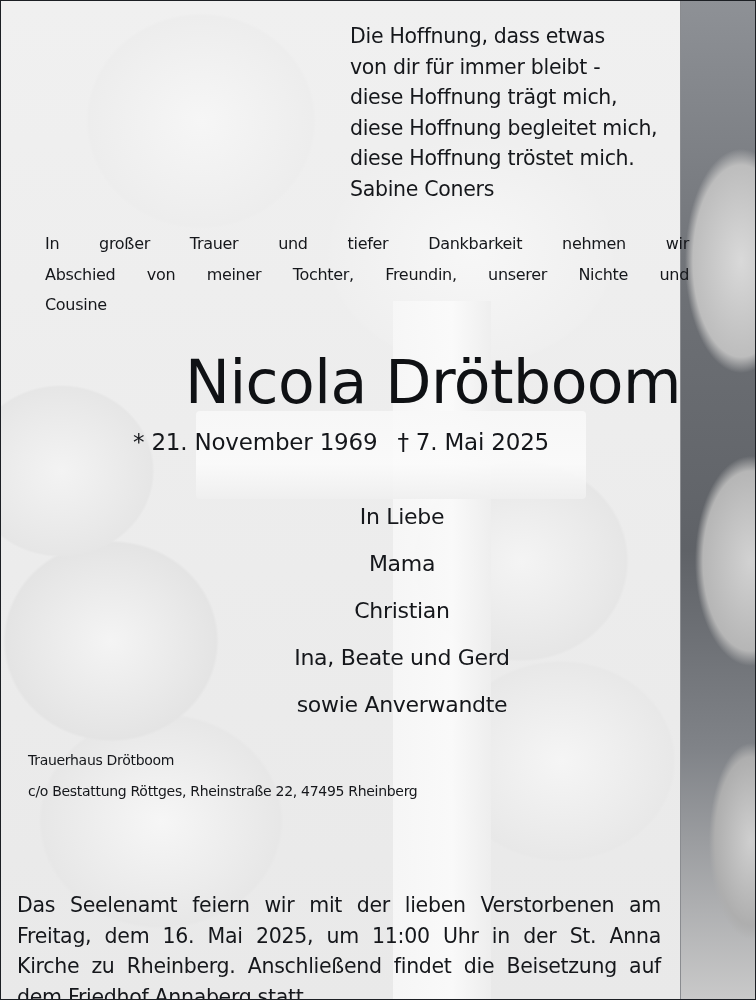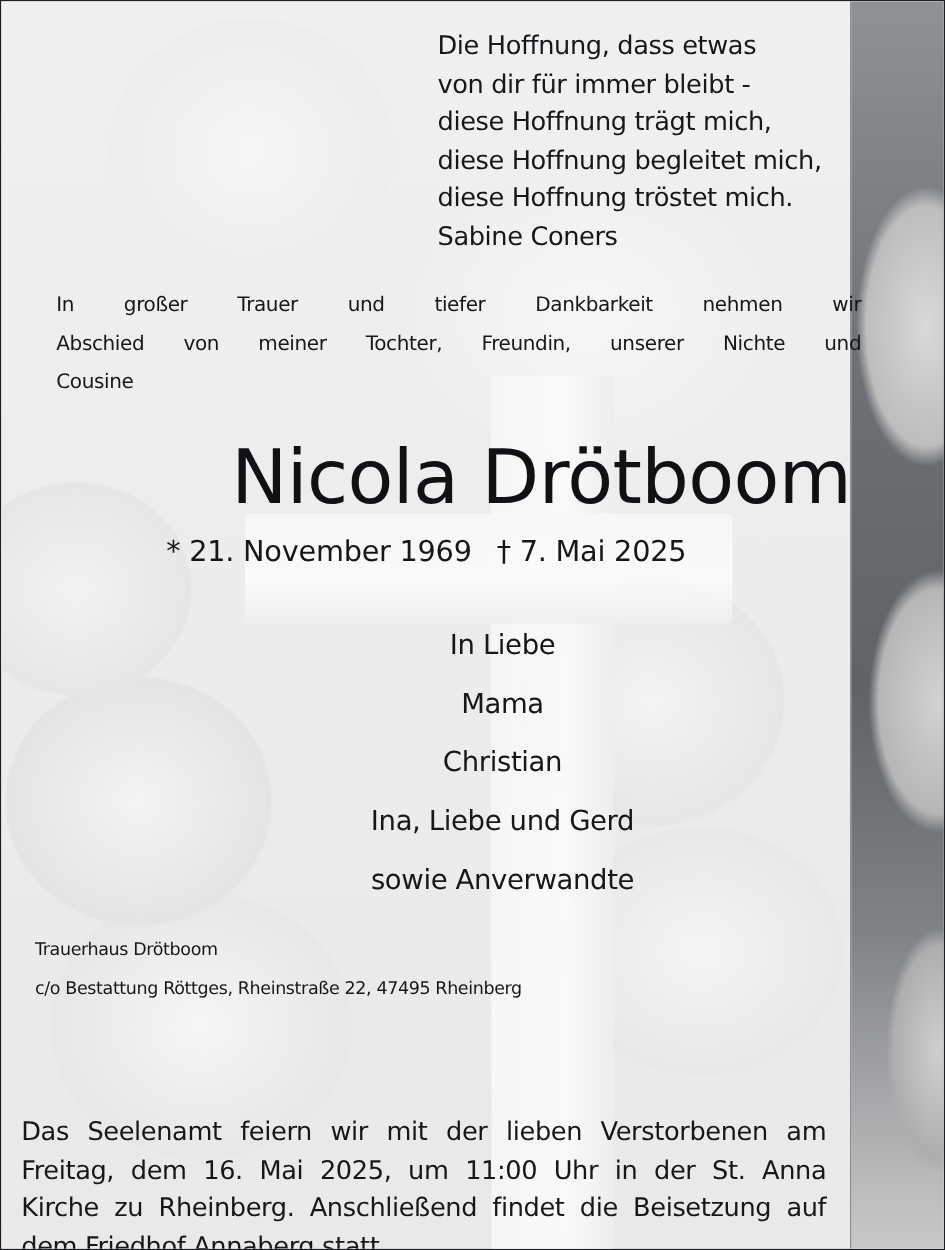--- a/index.html
+++ b/index.html
@@ -81,21 +81,21 @@
     <div class="name">Nicola Drötboom</div>
 
     <div class="dates">
       <span>* 21. November 1969</span><span class="sep"></span><span>† 7. Mai 2025</span>
     </div>
 
     <div class="family">
       <span class="row">In Liebe</span>
       <span class="row">Mama</span>
       <span class="row">Christian</span>
-      <span class="row">Ina, Liebe und Gerd</span>
+      <span class="row">Ina, Beate und Gerd</span>
       <span class="row">sowie Anverwandte</span>
     </div>
 
     <div class="addr">
       <span class="row">Trauerhaus Drötboom</span>
       <span class="row">c/o Bestattung Röttges, Rheinstraße 22, 47495 Rheinberg</span>
     </div>
 
     <div class="service">
       <span class="jl">Das Seelenamt feiern wir mit der lieben Verstorbenen am</span>

